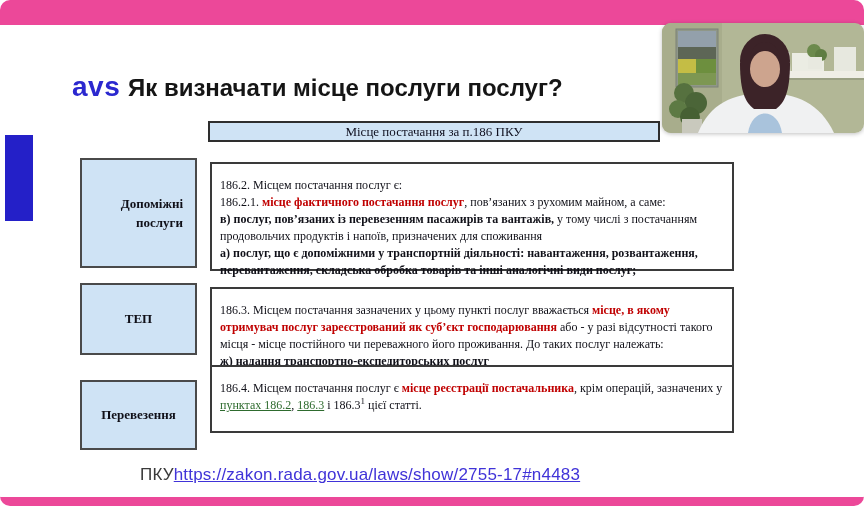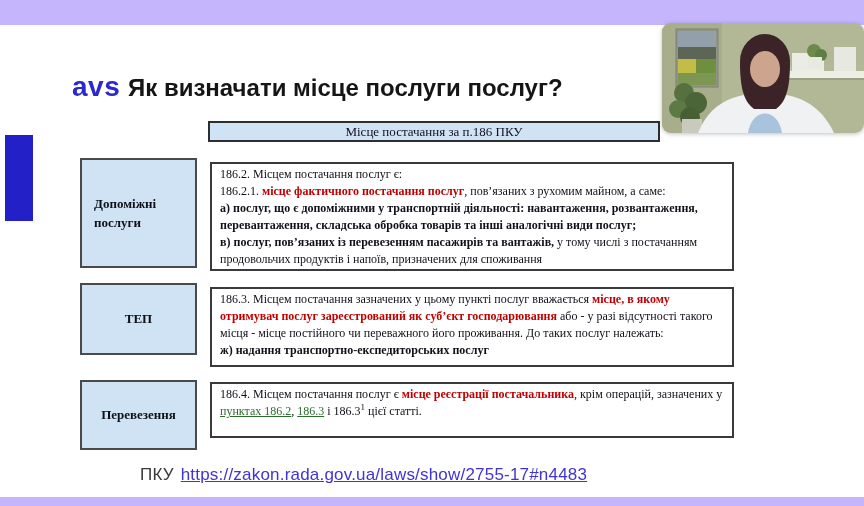--- a/index.html
+++ b/index.html
@@ -1,47 +1,47 @@
 <!DOCTYPE html>
 <html><head>
 <meta charset="utf-8">
 <style>
   html,body{margin:0;padding:0;background:#fff;}
-  .page{position:relative;width:864px;height:506px;background:#c4b5fd;overflow:hidden;
-        font-family:"Liberation Sans",sans-serif;}
+  .page{position:relative;width:864px;height:506px;background:#ec4899;overflow:hidden;
+        font-family:"Liberation Sans",sans-serif;border-radius:10px;}
   .slide{position:absolute;left:0;top:25px;width:864px;height:472px;background:#ffffff;}
   .logo{position:absolute;left:72px;top:46px;font-size:28px;font-weight:800;
         color:#2b28cf;letter-spacing:.5px;}
   .title{position:absolute;left:128px;top:49px;font-size:24px;font-weight:700;color:#151515;}
   .header-bar{position:absolute;left:208px;top:96px;width:452px;height:21px;background:#cfe3f5;
         border:2px solid #2e2e2e;box-sizing:border-box;display:flex;align-items:center;
         justify-content:center;font-family:"Liberation Serif",serif;font-weight:400;
         font-size:13px;color:#101020;}
   .accent{position:absolute;left:5px;top:110px;width:28px;height:86px;background:#2420c8;}
   .label-box{position:absolute;left:80px;width:117px;background:#cfe3f5;border:2px solid #4a4a4a;
         box-sizing:border-box;display:flex;align-items:center;justify-content:center;
-        text-align:left;font-family:"Liberation Serif",serif;font-weight:700;font-size:13px;
+        text-align:right;font-family:"Liberation Serif",serif;font-weight:700;font-size:13px;
         color:#101018;padding:0 12px;line-height:1.5;}
   .lb1{top:133px;height:110px}
   .lb2{top:258px;height:72px}
   .lb3{top:355px;height:70px}
   .text-box{position:absolute;left:210px;width:524px;background:#fff;border:2px solid #3a3a3a;
         box-sizing:border-box;font-family:"Liberation Serif",serif;font-size:12px;color:#101018;
-        padding:2px 8px;line-height:1.42;}
+        padding:13px 8px;line-height:1.42;}
   .tb1{top:137px;height:109px}
   .tb2{top:262px;height:80px}
-  .tb3{top:357px;height:56px}
+  .tb3{top:340px;height:68px}
   .rich-line{display:block;}
   .seg-normal{}
   .seg-bold{font-weight:700;}
   .seg-redbold{font-weight:700;color:#c00000;text-align:right;}
   .seg-link{color:#2e6b2e;text-decoration:underline;cursor:pointer;}
   sup{font-size:9px;line-height:0;}
   .footer{position:absolute;left:140px;top:440px;font-size:17px;color:#3a3a3a;letter-spacing:.2px;}
-  .footer .url{color:#4033d8;text-decoration:underline;cursor:pointer;margin-left:7px;}
+  .footer .url{color:#4033d8;text-decoration:underline;cursor:pointer;}
   .webcam{position:absolute;left:662px;top:23px;width:202px;height:110px;border-radius:9px;
         overflow:hidden;box-shadow:0 1px 4px rgba(0,0,0,.25);}
 </style>
 </head>
 <body>
 
 <div class="page">
   <div class="slide">
 
     <div class="logo">avs</div>
@@ -59,22 +59,22 @@
     <div class="label-box lb2">
       <span>ТЕП</span>
     </div>
     <div class="label-box lb3">
       <span>Перевезення</span>
     </div>
 
     <div class="text-box tb1">
         <div class="rich-line"><span class="seg-normal">186.2. Місцем постачання послуг є:</span></div>
         <div class="rich-line"><span class="seg-normal">186.2.1. </span><span class="seg-redbold">місце фактичного постачання послуг</span><span class="seg-normal">, пов’язаних з рухомим майном, а саме:</span></div>
+        <div class="rich-line"><span class="seg-bold">в) послуг, пов’язаних із перевезенням пасажирів та вантажів,</span><span class="seg-normal"> у тому числі з постачанням продовольчих продуктів і напоїв, призначених для споживання</span></div>
         <div class="rich-line"><span class="seg-bold">а) послуг, що є допоміжними у транспортній діяльності: навантаження, розвантаження, перевантаження, складська обробка товарів та інші аналогічні види послуг;</span></div>
-        <div class="rich-line"><span class="seg-bold">в) послуг, пов’язаних із перевезенням пасажирів та вантажів,</span><span class="seg-normal"> у тому числі з постачанням продовольчих продуктів і напоїв, призначених для споживання</span></div>
       </div>
     <div class="text-box tb2">
         <div class="rich-line"><span class="seg-normal">186.3. Місцем постачання зазначених у цьому пункті послуг вважається </span><span class="seg-redbold">місце, в якому отримувач послуг зареєстрований як суб’єкт господарювання</span><span class="seg-normal"> або - у разі відсутності такого місця - місце постійного чи переважного його проживання. До таких послуг належать:</span></div>
         <div class="rich-line"><span class="seg-bold">ж) надання транспортно-експедиторських послуг</span></div>
       </div>
     <div class="text-box tb3">
         <div class="rich-line"><span class="seg-normal">186.4. Місцем постачання послуг є </span><span class="seg-redbold">місце реєстрації постачальника</span><span class="seg-normal">, крім операцій, зазначених у </span><span class="seg-link">пунктах 186.2</span><span class="seg-normal">, </span><span class="seg-link">186.3</span><span class="seg-normal"> і 186.3</span><sup class="seg-sup">1</sup><span class="seg-normal"> цієї статті.</span></div>
       </div>
 
     <div class="footer">

